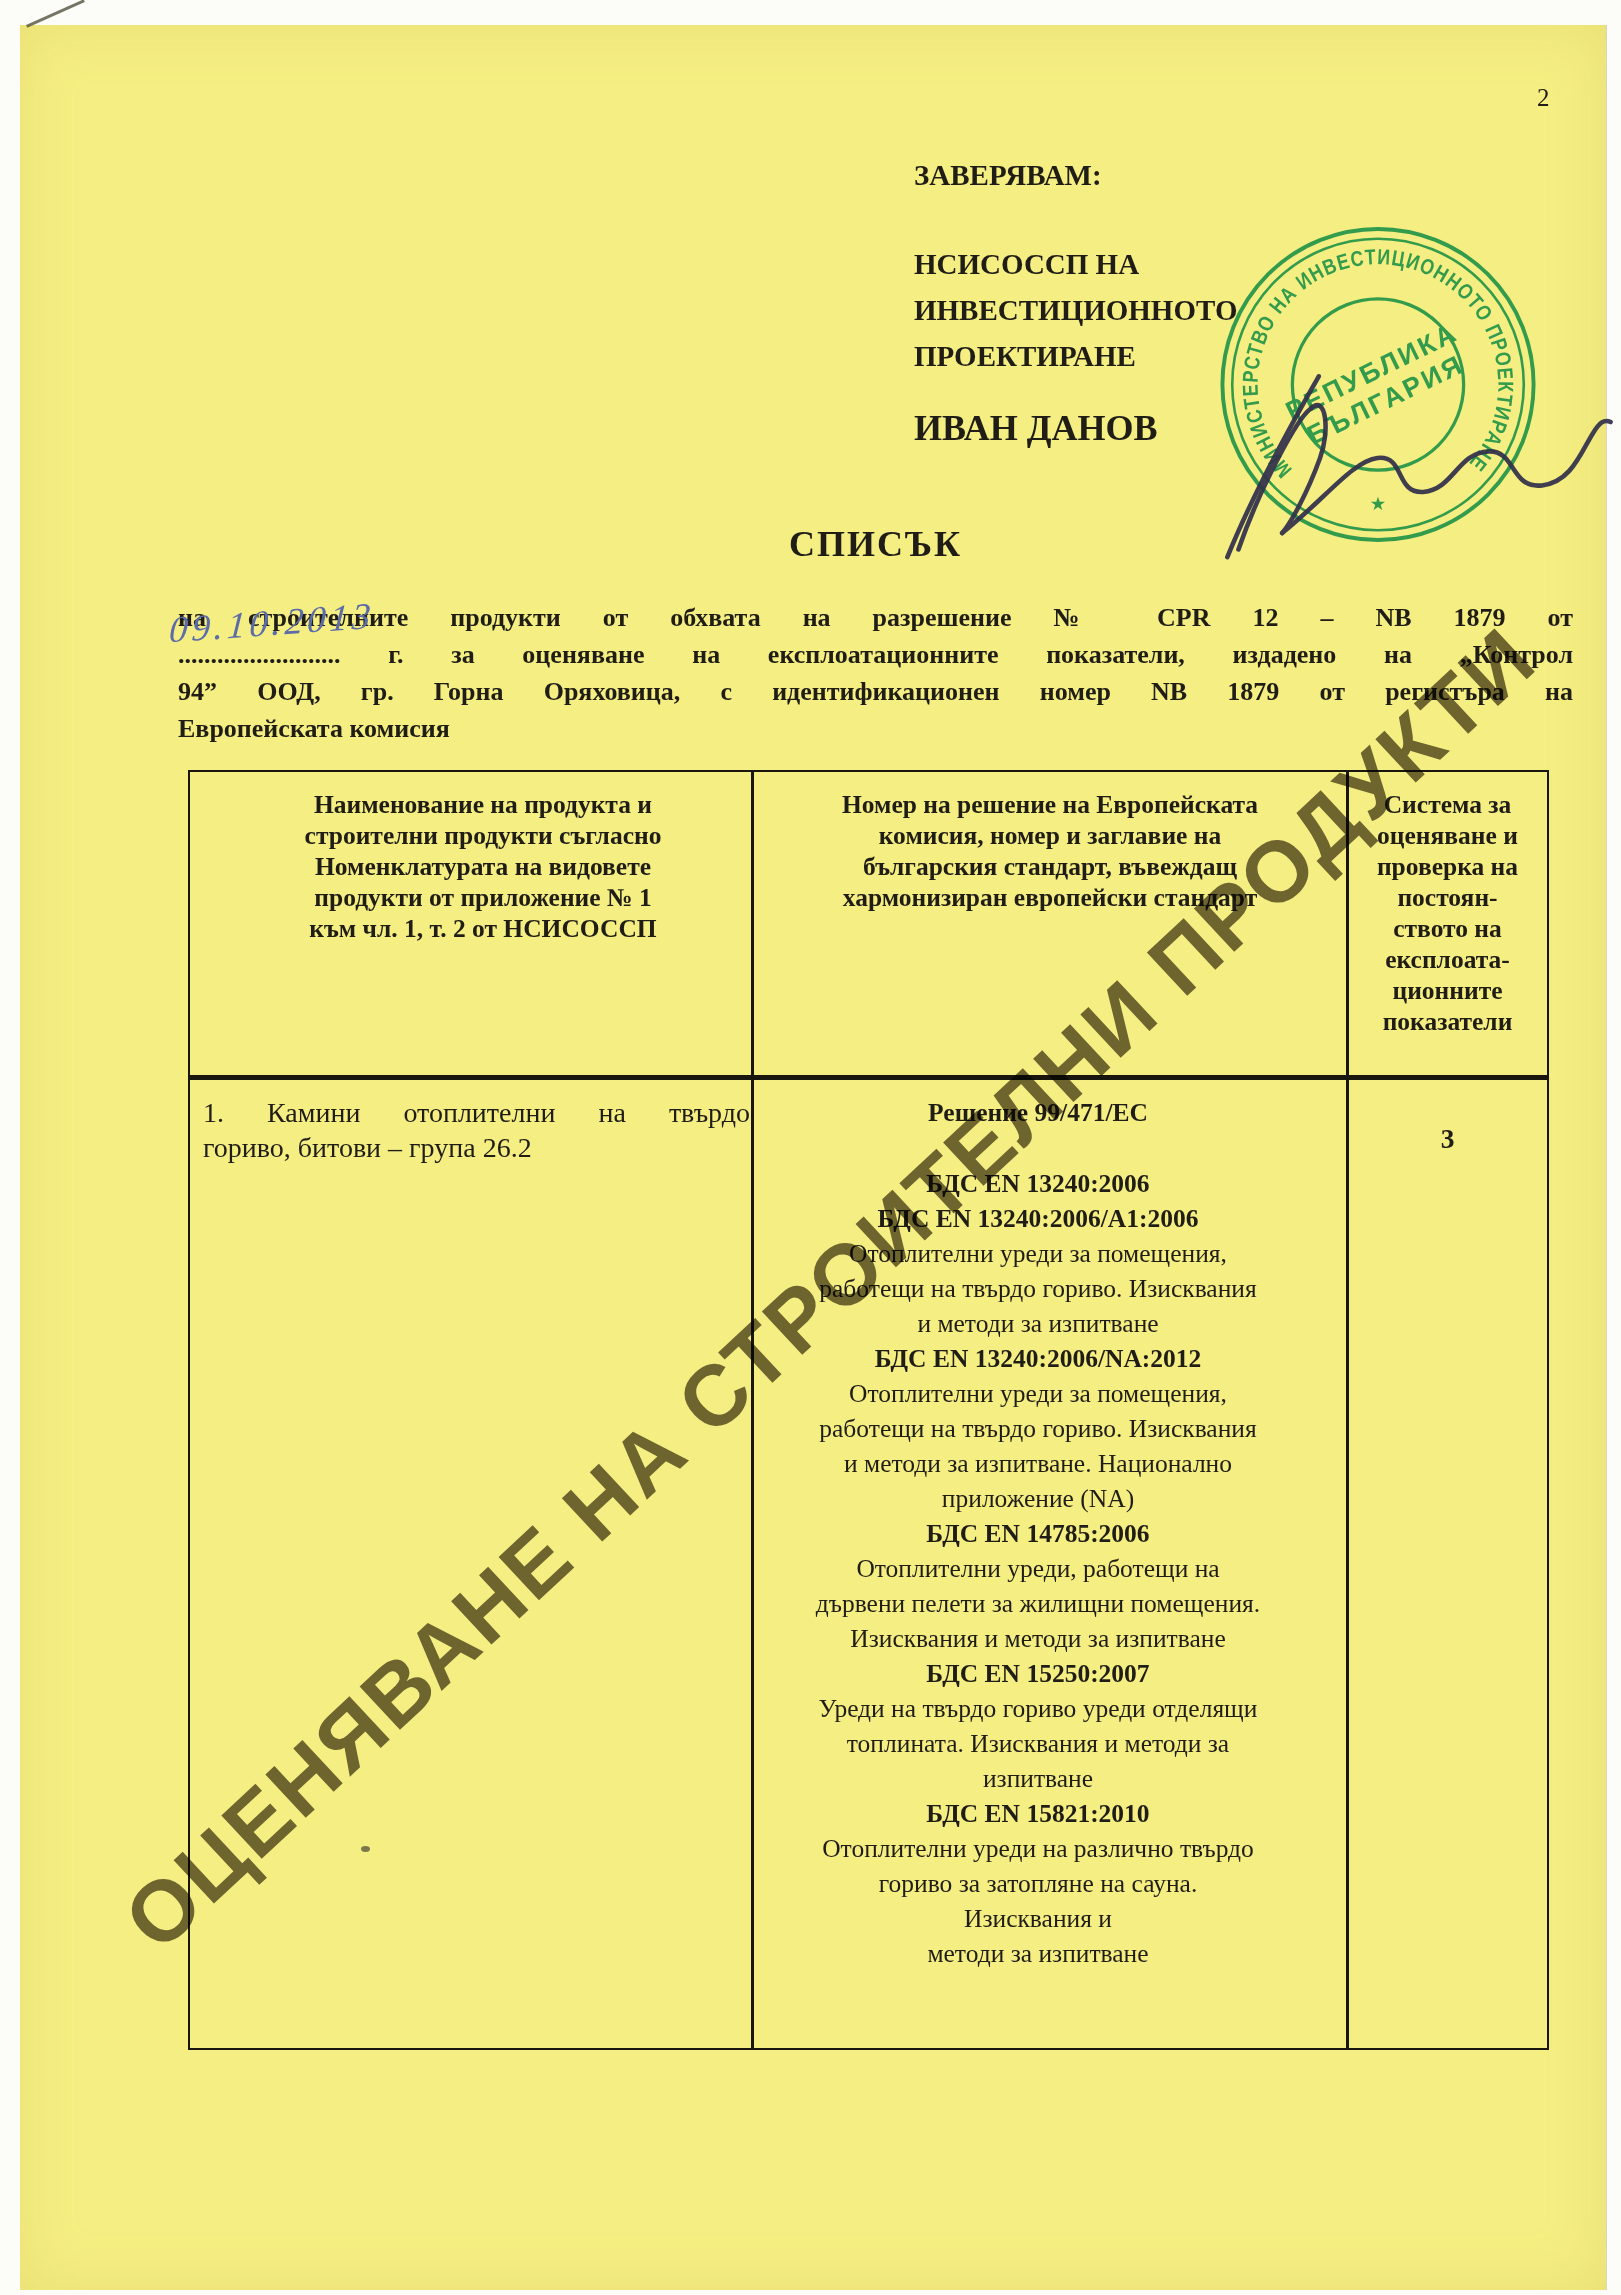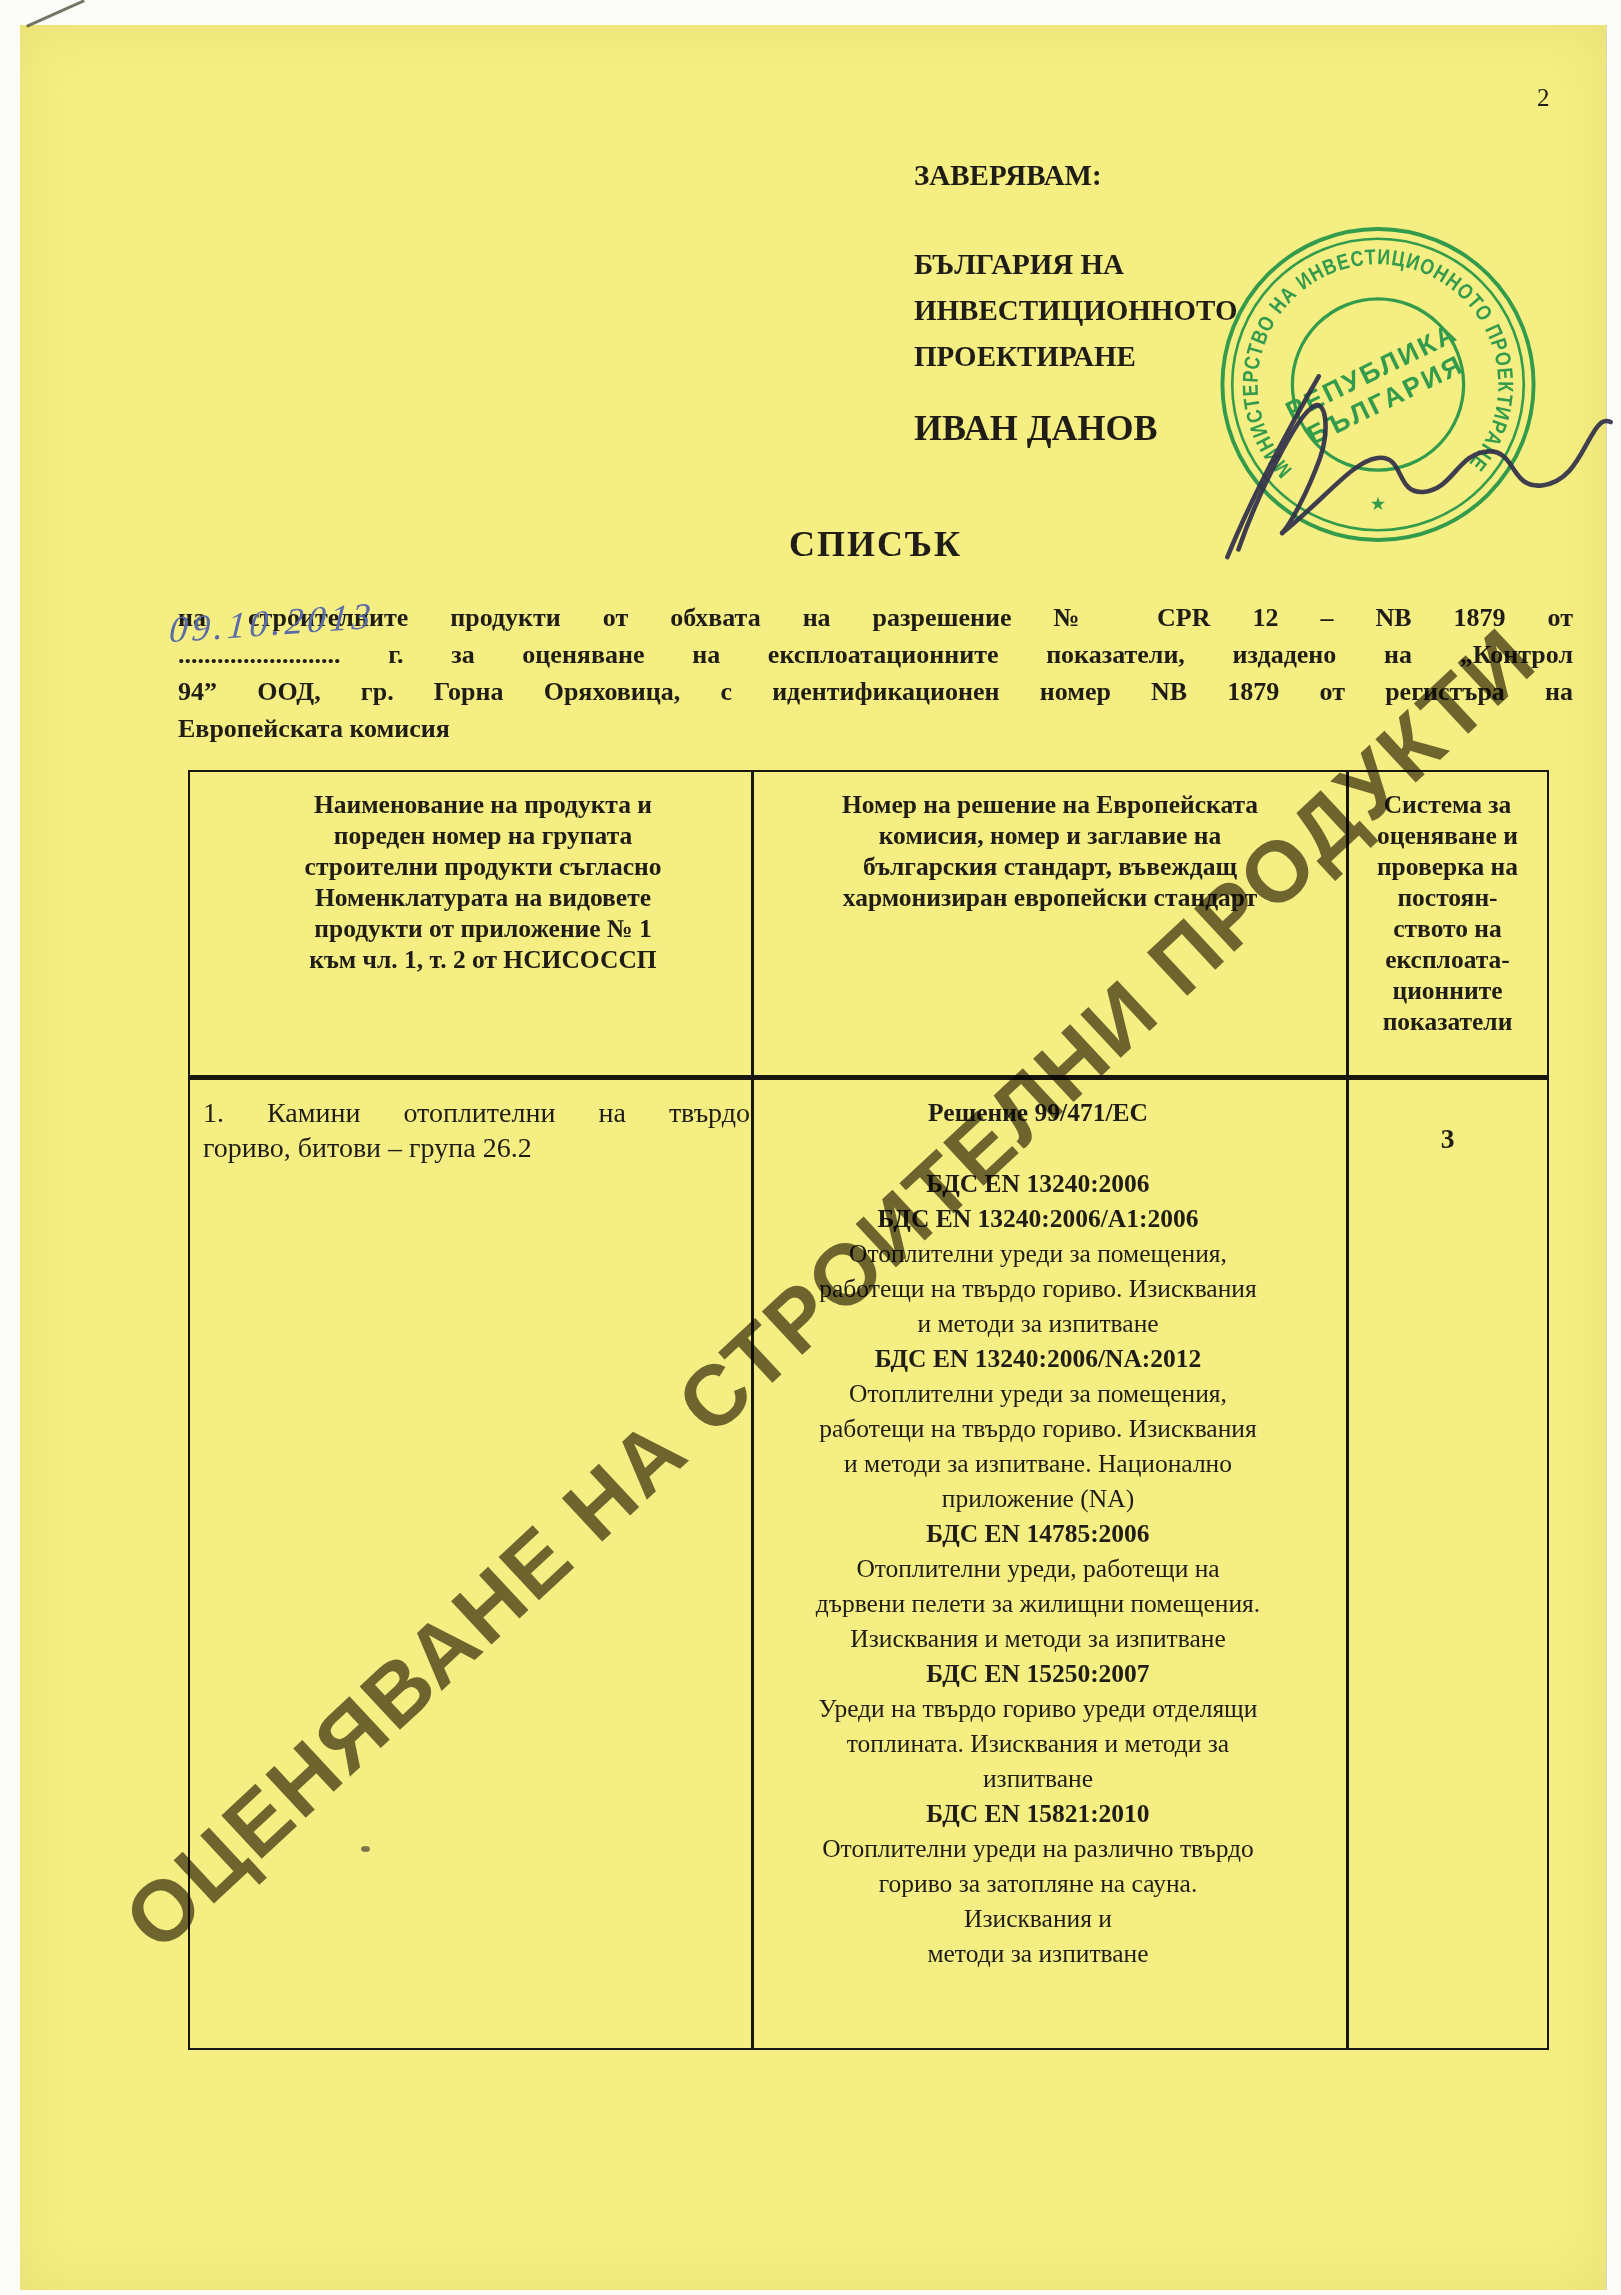--- a/index.html
+++ b/index.html
@@ -45,21 +45,21 @@
 <body>
 
 <div class="screen">
   <div class="abs paper"></div>
   <div class="abs corner-artifact"></div>
 
   <div class="abs pagenum">2</div>
 
   <div class="abs certify">ЗАВЕРЯВАМ:</div>
   <div class="abs minister">
-    <div>БЪЛГАРИЯ НА</div>
+    <div>НСИСОССП НА</div>
     <div>ИНВЕСТИЦИОННОТО</div>
     <div>ПРОЕКТИРАНЕ</div>
   </div>
   <div class="abs signername">ИВАН ДАНОВ</div>
 
   <svg class="abs stamp-svg" width="340" height="353" viewBox="0 0 520 540" opacity="0.9">
     <g fill="none" stroke="#1f9c88">
       <circle cx="260" cy="270" r="238" stroke-width="6"></circle>
       <circle cx="260" cy="270" r="223" stroke-width="4"></circle>
       <circle cx="260" cy="270" r="131" stroke-width="5"></circle>
@@ -94,21 +94,20 @@
 
   <div class="abs hand-date">09.10.2013</div>
 
   <div class="abs tbl">
     <div class="vline v1"></div>
     <div class="vline v2"></div>
     <div class="hsep"></div>
 
     <div class="cell hc h1">
       <div>Наименование на продукта и</div>
-      <div>пореден номер на групата</div>
       <div>строителни продукти съгласно</div>
       <div>Номенклатурата на видовете</div>
       <div>продукти от приложение № 1</div>
       <div>към чл. 1, т. 2 от НСИСОССП</div>
     </div>
 
     <div class="cell hc h2">
       <div>Номер на решение на Европейската</div>
       <div>комисия, номер и заглавие на</div>
       <div>българския стандарт, въвеждащ</div>

